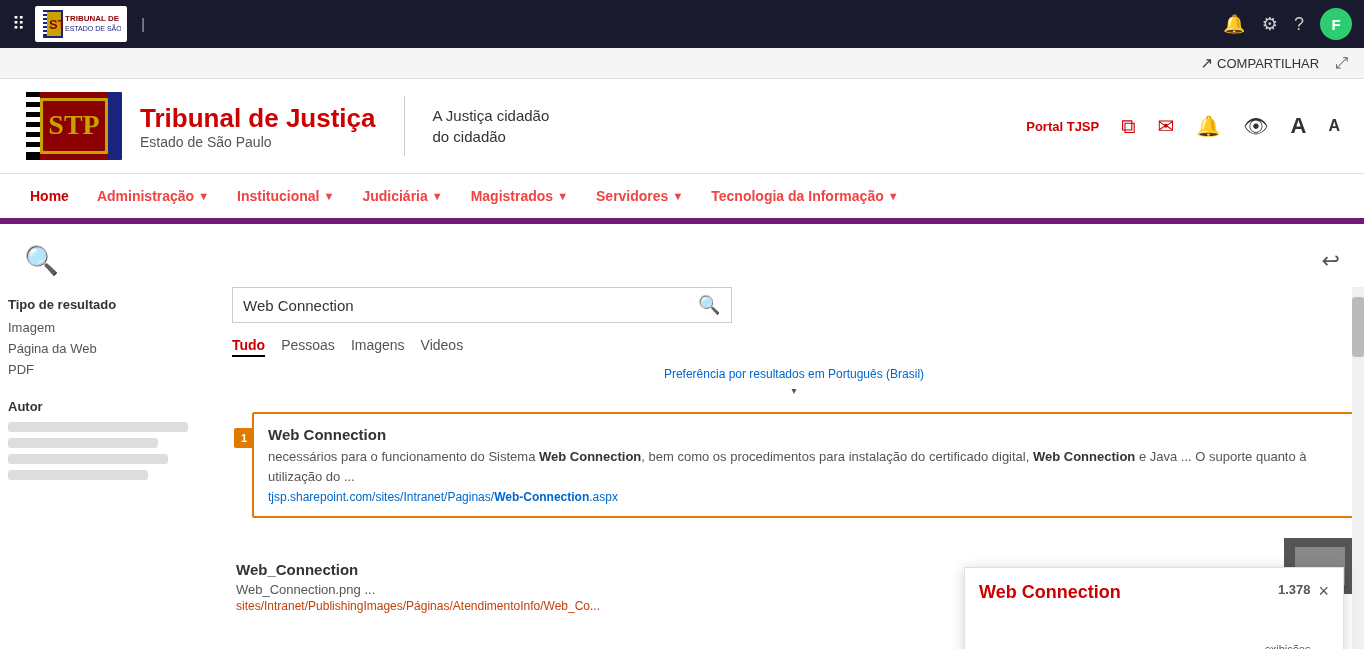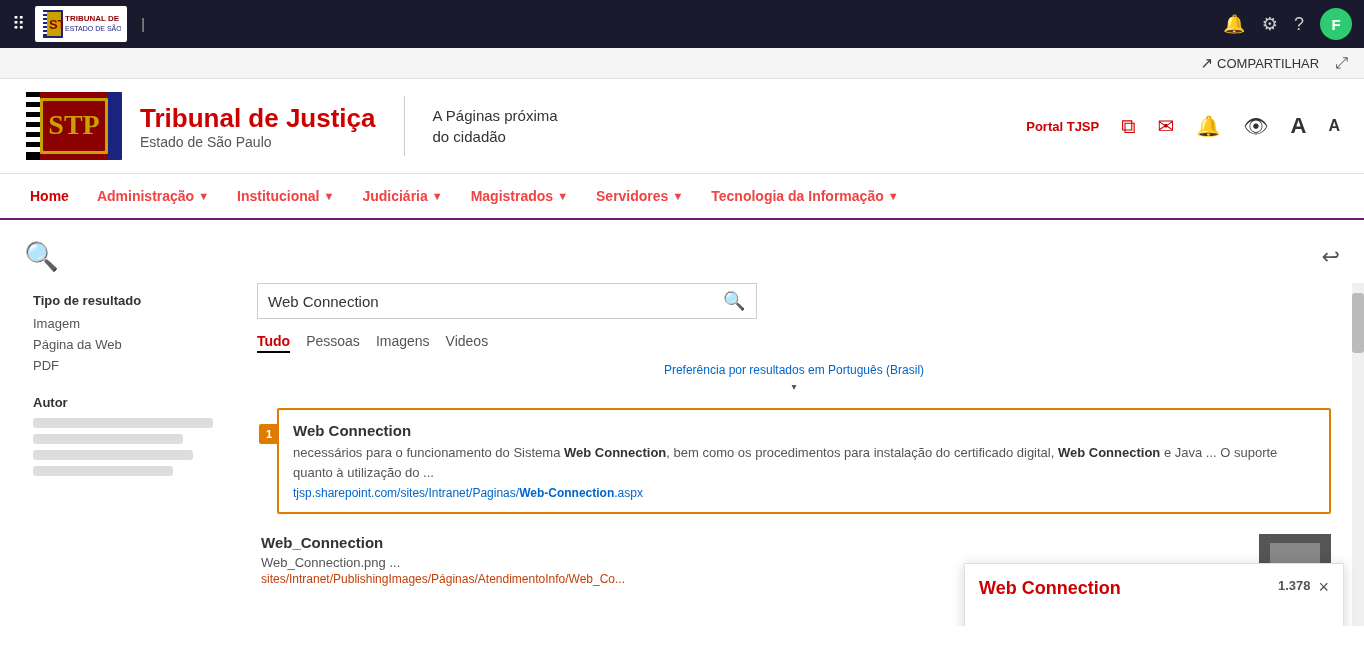--- a/index.html
+++ b/index.html
@@ -56,21 +56,21 @@
     .portal-header-right { display: flex; align-items: center; gap: 22px; }
     .portal-link { color: #c00; font-size: 13px; font-weight: 600; cursor: pointer; }
     .portal-icon-btn { font-size: 20px; cursor: pointer; color: #c00; }
     .portal-icon-btn.bell { color: #333; }
     .portal-icon-btn.eye { color: #333; }
     .portal-icon-btn.A-large { font-size: 22px; font-weight: 700; color: #333; }
     .portal-icon-btn.A-small { font-size: 16px; font-weight: 700; color: #333; }
 
     
     .main-nav {
-      background: #fff; border-bottom: 2px solid #701a75;
+      background: #fff; border-bottom: 6px solid #701a75;
       display: flex; align-items: center; padding: 0 16px;
     }
     .nav-item {
       padding: 14px 14px; color: #ef4444; font-size: 14px; font-weight: 600;
       cursor: pointer; display: flex; align-items: center; gap: 4px;
       white-space: nowrap;
     }
     .nav-item.home { color: #c00; }
     .nav-arrow { font-size: 11px; }
 
@@ -78,21 +78,21 @@
     .page-header {
       display: flex; align-items: center; justify-content: space-between;
       padding: 20px 24px 10px 24px; background: #fff;
     }
     .page-header-left { display: flex; align-items: center; gap: 10px; }
     .search-icon-lg { font-size: 28px; color: #999; }
     .page-title { font-size: 30px; font-weight: 300; color: #333; }
     .back-icon { font-size: 22px; color: #555; cursor: pointer; }
 
     
-    .main-layout { display: flex; padding: 0 33px 20px; gap: 24px; background: #fff; }
+    .main-layout { display: flex; padding: 0 8px 20px; gap: 24px; background: #fff; }
 
     
     .sidebar { width: 200px; flex-shrink: 0; padding-top: 10px; }
     .sidebar-section-title { font-size: 13px; font-weight: 700; color: #333; margin-bottom: 8px; }
     .sidebar-item { font-size: 13px; color: #555; margin-bottom: 6px; cursor: pointer; }
     .sidebar-divider { height: 16px; }
     .sidebar-author-box { margin-top: 4px; }
     .sidebar-author-line {
       height: 10px; background: #ddd; border-radius: 3px; margin-bottom: 6px;
     }
@@ -133,21 +133,21 @@
     }
     .result-title { font-size: 15px; font-weight: 700; color: #333; margin-bottom: 4px; }
     .result-snippet { font-size: 13px; color: #555; line-height: 1.5; margin-bottom: 4px; }
     .result-snippet strong { color: #333; font-weight: 700; }
     .result-url { font-size: 12px; color: #0066cc; }
     .result-url strong { color: #0066cc; font-weight: 700; }
 
     
     .result-item2 { display: flex; gap: 12px; align-items: flex-start; margin-bottom: 16px; padding-left: 4px; }
     .result-item2-text { flex: 1; }
-    .result-item2-title { font-size: 15px; font-weight: 700; color: #333; margin-bottom: 4px; }
+    .result-item2-title { font-size: 15px; font-weight: 700; color: #333; margin-bottom: 4px; margin-top: 23px; }
     .result-item2-subtitle { font-size: 13px; color: #555; margin-bottom: 2px; }
     .result-item2-url { font-size: 12px; color: #c2410c; }
     .result-item2-thumb {
       width: 72px; height: 56px; background: #555; flex-shrink: 0;
       display: flex; align-items: center; justify-content: center;
     }
 
     
     .detail-panel {
       position: absolute; right: 20px; top: 280px;
@@ -244,21 +244,21 @@
         <rect x="14" y="0" width="68" height="6" fill="#8b0000"></rect>
         <rect x="14" y="62" width="68" height="6" fill="#8b0000"></rect>
       </svg>
     </div>
     <div class="portal-title">
       <h1>Tribunal de Justiça</h1>
       <p>Estado de São Paulo</p>
     </div>
     <div class="portal-divider"></div>
     <div class="portal-tagline">
-      <span>A Páginas próxima</span><br>
+      <span>A Justiça cidadão</span><br>
       <span>do cidadão</span>
     </div>
   </div>
   <div class="portal-header-right">
     <span class="portal-link">Portal TJSP</span>
     <span style="font-size:20px;color:#c00;cursor:pointer;">⧉</span>
     <span style="font-size:20px;color:#c00;cursor:pointer;">✉</span>
     <span class="portal-icon-btn bell">🔔</span>
     <span class="portal-icon-btn eye">👁</span>
     <span class="portal-icon-btn A-large">A</span>

